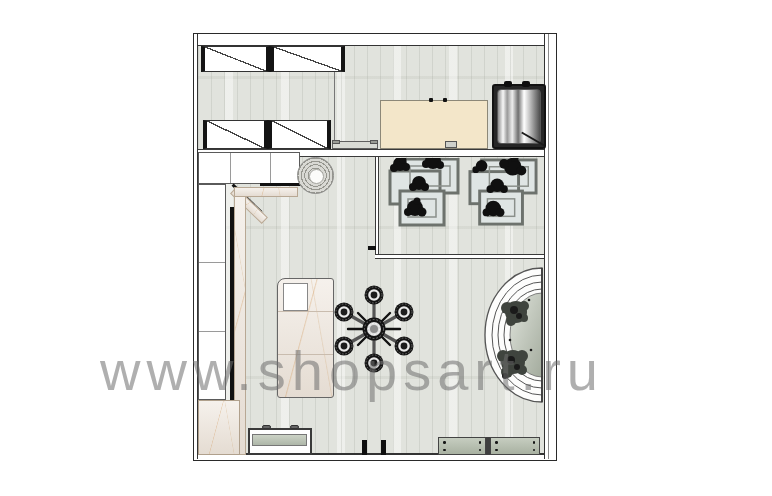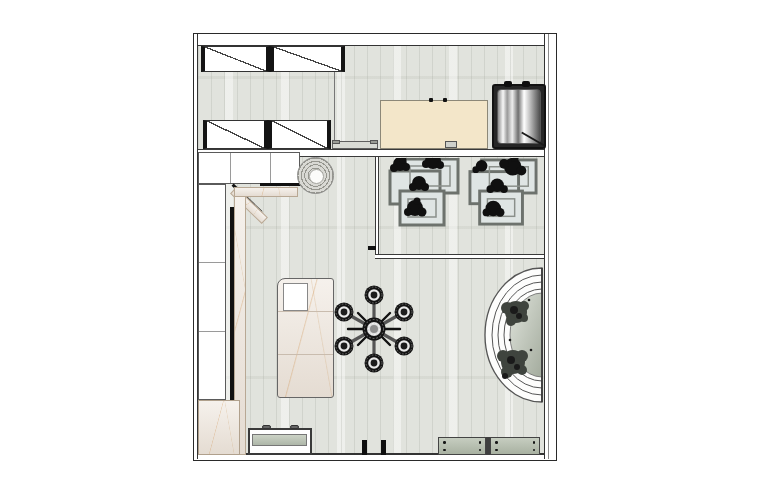--- a/index.html
+++ b/index.html
@@ -335,13 +335,14 @@
     </div>
     <div class="abs" id="bench-rdiv"></div>
     <div class="abs glass-bench" id="bench-r2">
       <div class="abs screw" style="left:4px;top:3px;"></div>
       <div class="abs screw" style="left:4px;bottom:3px;"></div>
       <div class="abs screw" style="right:4px;top:3px;"></div>
       <div class="abs screw" style="right:4px;bottom:3px;"></div>
     </div>
   </div>
 
+  <div class="abs" id="watermark">www.shopsart.ru</div>
 </div>
 
 </body></html>

